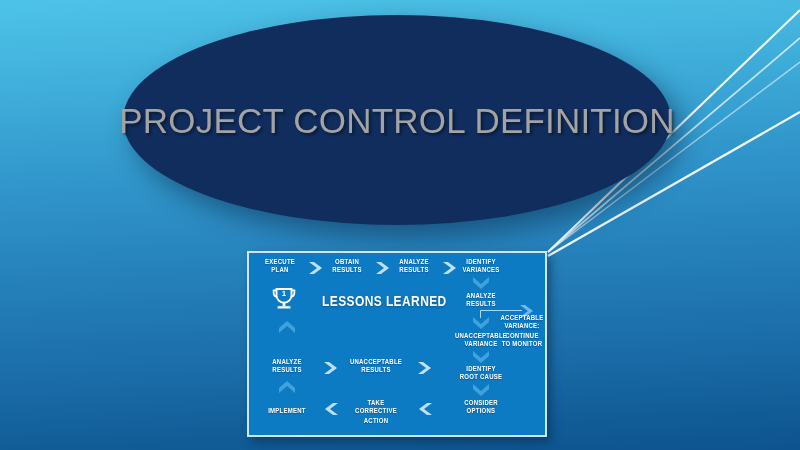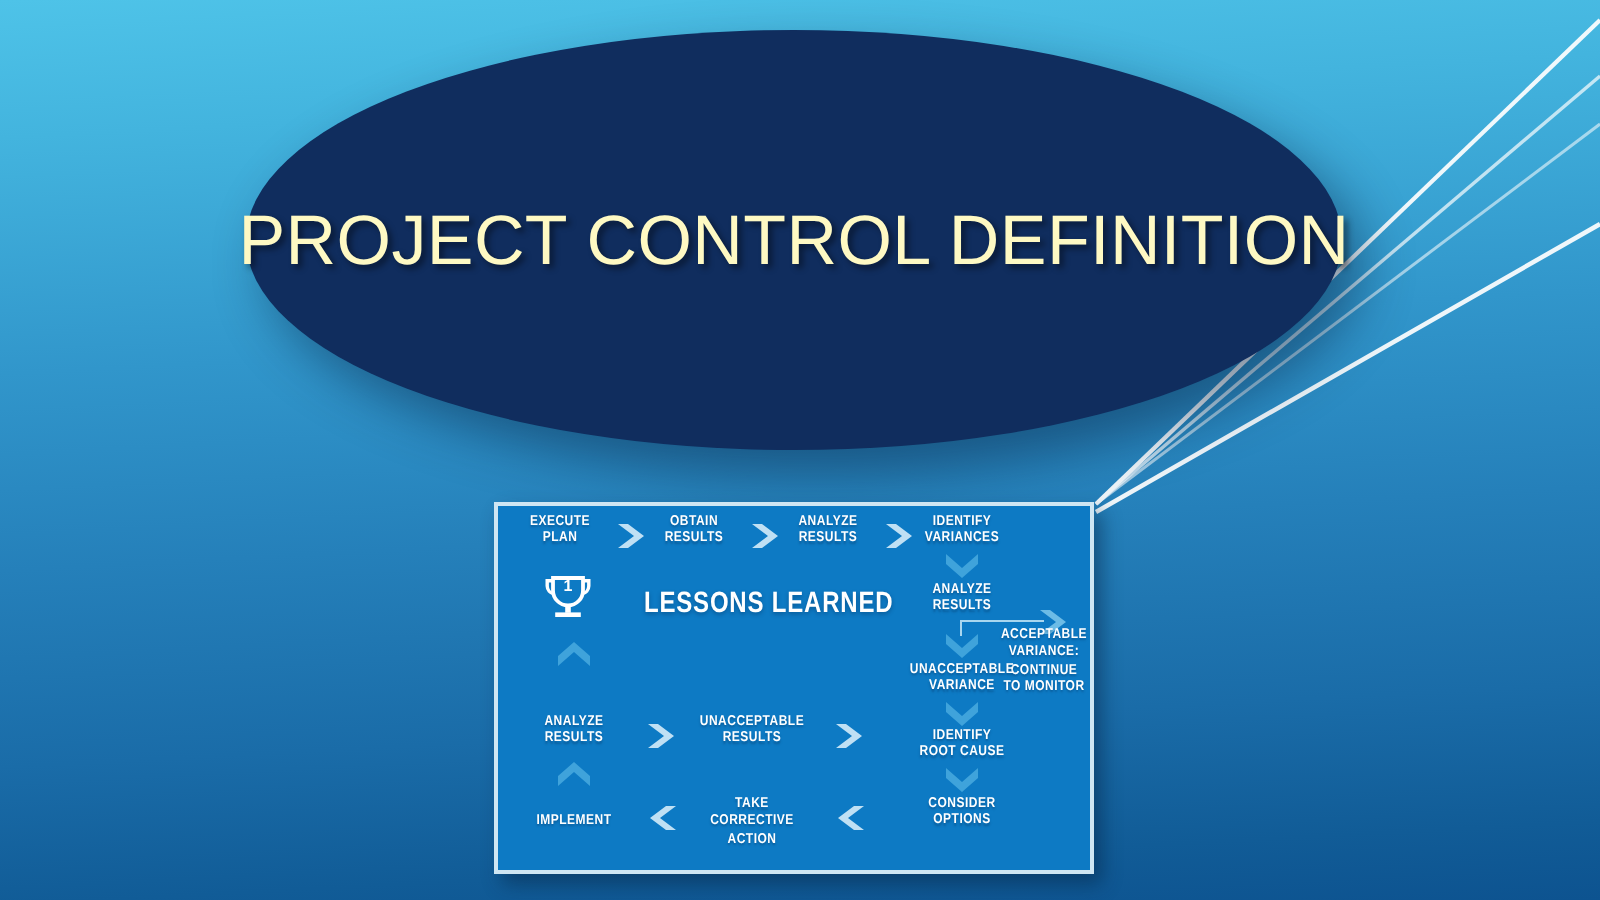--- a/index.html
+++ b/index.html
@@ -18,21 +18,21 @@
 
   
   #title-ellipse{
     position:absolute;left:123px;top:15px;width:548px;height:210px;
     border-radius:50%;
     background:#102d5e;
     box-shadow:10px 12px 26px rgba(5,25,55,.45);
     display:flex;align-items:center;justify-content:center;
   }
   #title-text{
-    color:#fef9c3;
+    color:#a3a3a3;
     font-size:35px;
     letter-spacing:.2px;
     white-space:nowrap;
     font-weight:400;
     text-shadow:2px 2px 3px rgba(0,0,0,.45);
     transform:translateY(1px);
   }
 
   
   #flow-panel{

